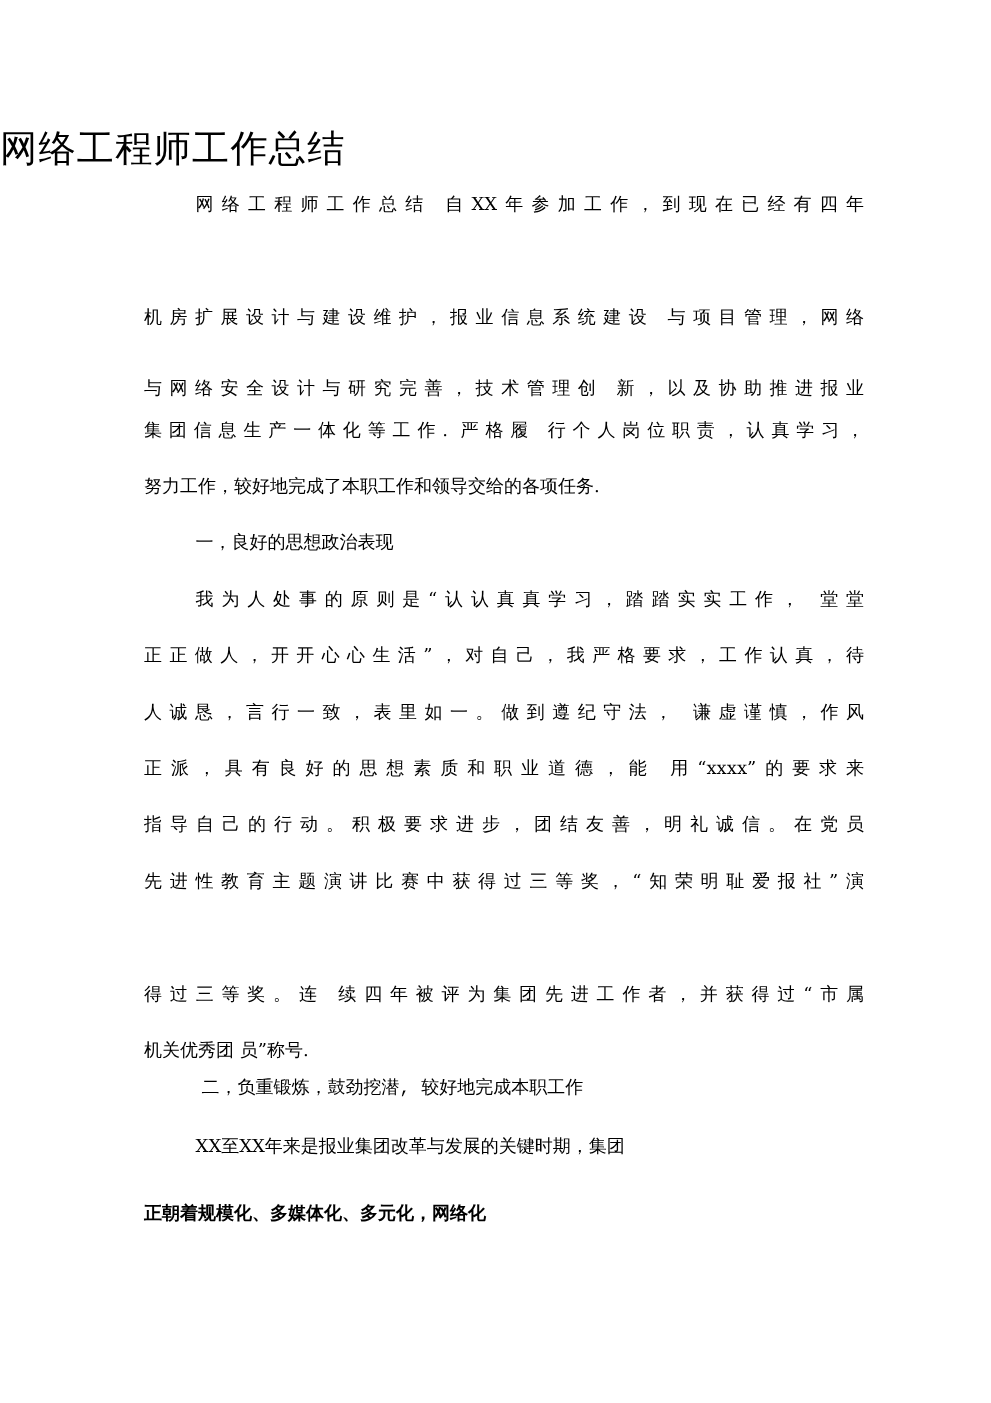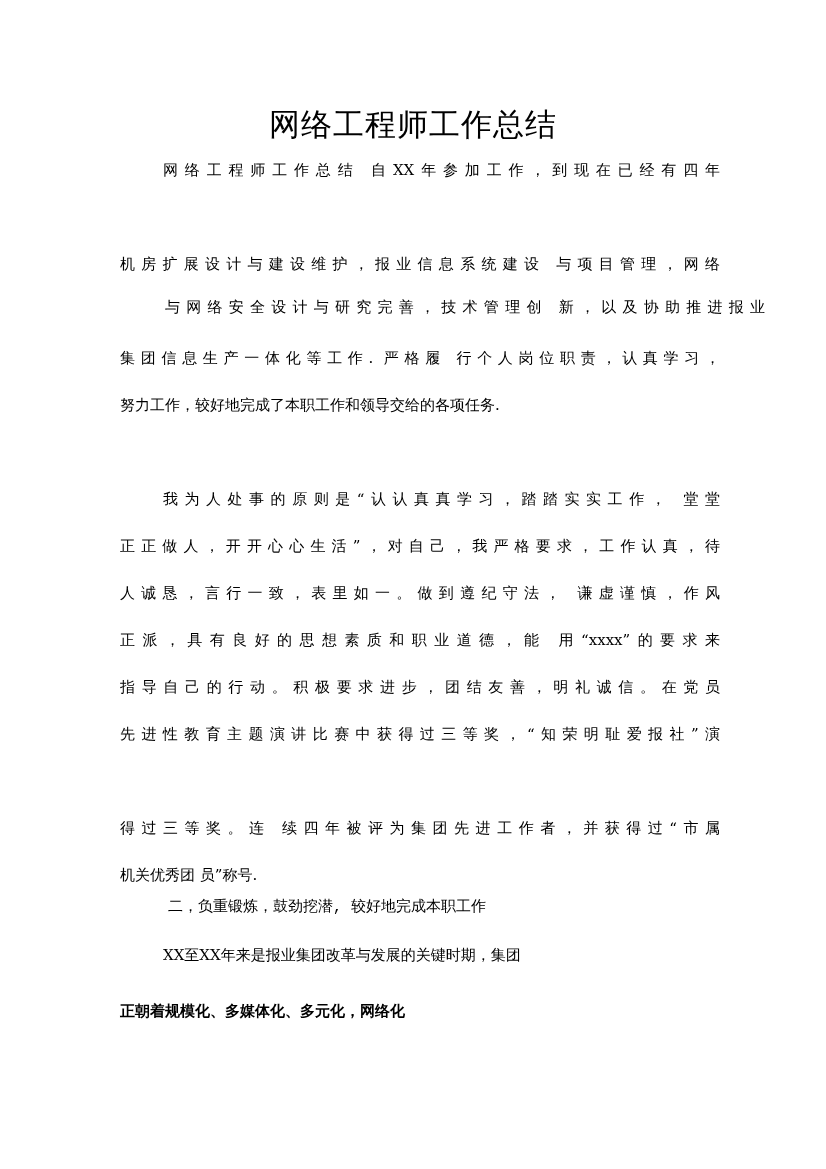--- a/index.html
+++ b/index.html
@@ -21,21 +21,20 @@
       top: 0;
       width: 826px;
       height: 1169px;
       background: #ffffff;
     }
     .title {
       position: absolute;
       left: 0;
       width: 826px;
       top: 104px;
-      text-align: center;
       font-size: 31px;
       line-height: 40px;
       letter-spacing: 1px;
       white-space: nowrap;
     }
     .line {
       position: absolute;
       left: 120px;
       width: 600px;
       font-size: 15px;
@@ -50,24 +49,25 @@
     .line.heading2 { left: 168px; width: 552px; text-align-last: left; }
   </style>
 </head>
 <body>
 
 <div class="page">
   <div class="title">网络工程师工作总结</div>
 
   <div class="line indent" style="top:155px;">网络工程师工作总结 自XX年参加工作，到现在已经有四年</div>
   <div class="line" style="top:249px;">机房扩展设计与建设维护，报业信息系统建设 与项目管理，网络</div>
-  <div class="line" style="top:292px;margin-left:45px;">与网络安全设计与研究完善，技术管理创 新，以及协助推进报业</div>
+  <div class="line" style="top:308px;">与网络安全设计与研究完善，技术管理创 新，以及协助推进报业</div>
   <div class="line" style="top:343px;">集团信息生产一体化等工作. 严格履 行个人岗位职责，认真学习，</div>
   <div class="line last" style="top:390px;">努力工作，较好地完成了本职工作和领导交给的各项任务.</div>
 
+  <div class="line heading" style="top:437px;">一，良好的思想政治表现</div>
 
   <div class="line indent" style="top:484px;">我为人处事的原则是“认认真真学习，踏踏实实工作，  堂堂</div>
   <div class="line" style="top:531px;">正正做人，开开心心生活”，对自己，我严格要求，工作认真，待</div>
   <div class="line" style="top:578px;">人诚恳，言行一致，表里如一。做到遵纪守法，  谦虚谨慎，作风</div>
   <div class="line" style="top:625px;">正派，具有良好的思想素质和职业道德，能 用“xxxx”的要求来</div>
   <div class="line" style="top:672px;">指导自己的行动。积极要求进步，团结友善，明礼诚信。在党员</div>
   <div class="line" style="top:719px;">先进性教育主题演讲比赛中获得过三等奖，“知荣明耻爱报社”演</div>
   <div class="line last" style="top:860px;">机关优秀团 员”称号.</div>
   <div class="line" style="top:813px;">得过三等奖。连 续四年被评为集团先进工作者，并获得过“市属</div>
 

